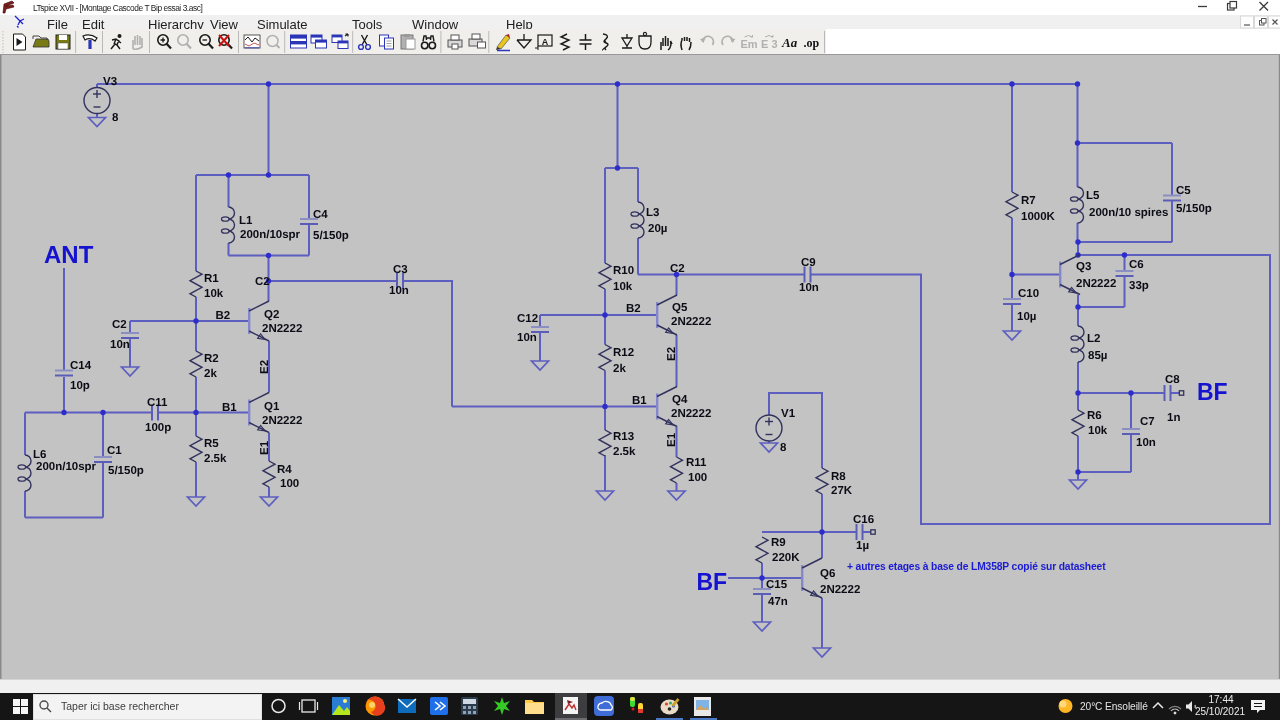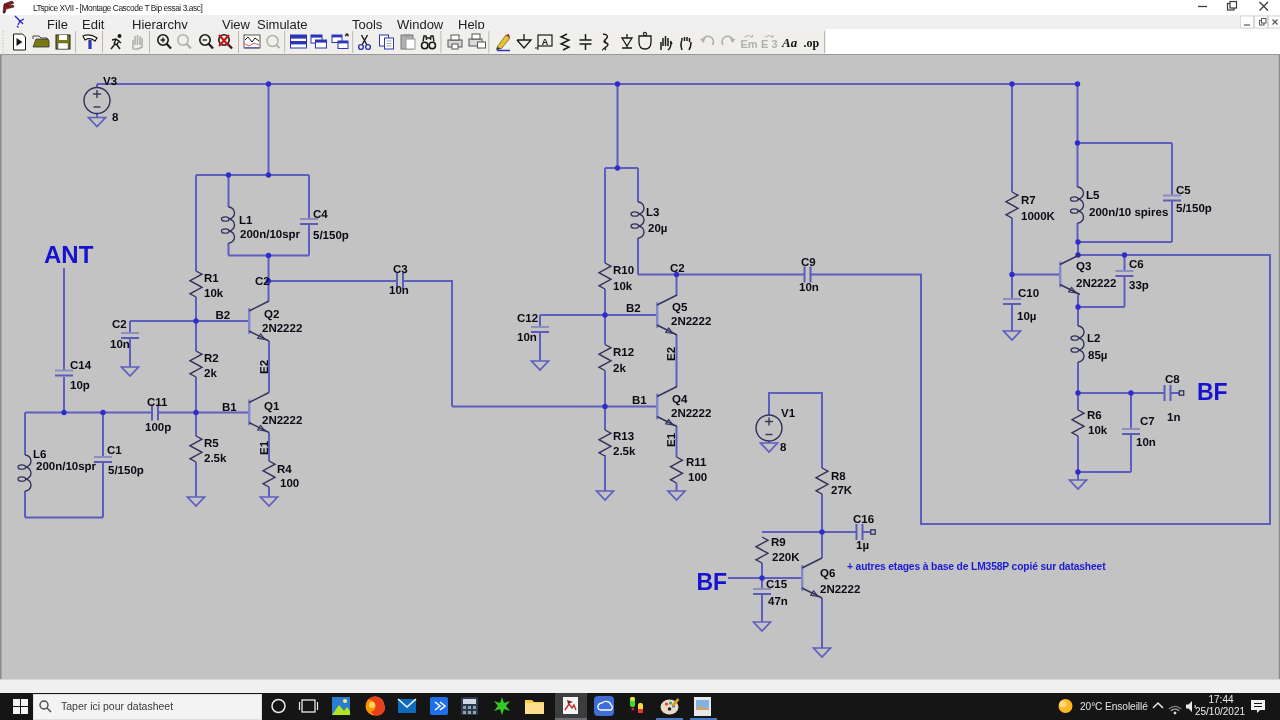--- a/index.html
+++ b/index.html
@@ -234,32 +234,32 @@
 <text x="696.5" y="590" font-family="Liberation Sans, sans-serif" font-size="23" font-weight="bold" fill="#1513cf">BF</text>
 <text x="847" y="570" font-family="Liberation Sans, sans-serif" font-size="10.3" letter-spacing="-0.15" font-weight="bold" fill="#1b1bd4">+ autres etages à base de LM358P copié sur datasheet</text>
 <rect x="0" y="55" width="1.5" height="624" fill="#8a8a8a"></rect>
 <rect x="1278.8" y="55" width="1.2" height="624" fill="#8a8a8a"></rect>
 </svg>
 <div id="titlebar" class="abs"></div>
 <div id="titletxt" class="abs">LTspice XVII - [Montage Cascode T Bip essai 3.asc]</div>
 <div id="menubar" class="abs"></div>
 <span class="menu" style="left:47px"><span class="u">F</span>ile</span>
 <span class="menu" style="left:82px"><span class="u">E</span>dit</span>
-<span class="menu" style="left:132px"><span class="u">H</span>ierarchy</span>
-<span class="menu" style="left:222px"><span class="u">V</span>iew</span>
+<span class="menu" style="left:148px"><span class="u">H</span>ierarchy</span>
+<span class="menu" style="left:210px"><span class="u">V</span>iew</span>
 <span class="menu" style="left:257px"><span class="u">S</span>imulate</span>
 <span class="menu" style="left:352px"><span class="u">T</span>ools</span>
-<span class="menu" style="left:397px"><span class="u">W</span>indow</span>
-<span class="menu" style="left:458px"><span class="u">H</span>elp</span>
+<span class="menu" style="left:412px"><span class="u">W</span>indow</span>
+<span class="menu" style="left:506px"><span class="u">H</span>elp</span>
 <div id="toolbar" class="abs"></div>
 <div id="toolwhite" class="abs"></div>
 <div id="statusbar" class="abs"></div>
 <div id="taskbar" class="abs"></div>
 <div id="searchbox" class="abs"></div>
-<div id="searchtxt" class="abs">Taper ici pour datasheet</div>
+<div id="searchtxt" class="abs">Taper ici base rechercher</div>
 <svg width="1280" height="720" viewBox="0 0 1280 720">
 <g transform="translate(19.5,42)">
       <path d="M-6,-8 H3 L6,-5 V8 H-6 Z" fill="#fff" stroke="#1a1a1a"></path>
       <path d="M-3,-4 L3,0 L-3,4 Z" fill="#1a1a1a"></path>
     </g>
 <g transform="translate(41,42)">
       <path d="M-8,5 L-5,-3 H7 L8,-1 V5 Z" fill="#7a7a14" stroke="#333" stroke-width="0.8"></path>
       <path d="M-8,-3 L-8,-6 H-2 L0,-4 H6 V-2" fill="none" stroke="#333" stroke-width="0.9"></path>
     </g>
 <g transform="translate(63,42)">

